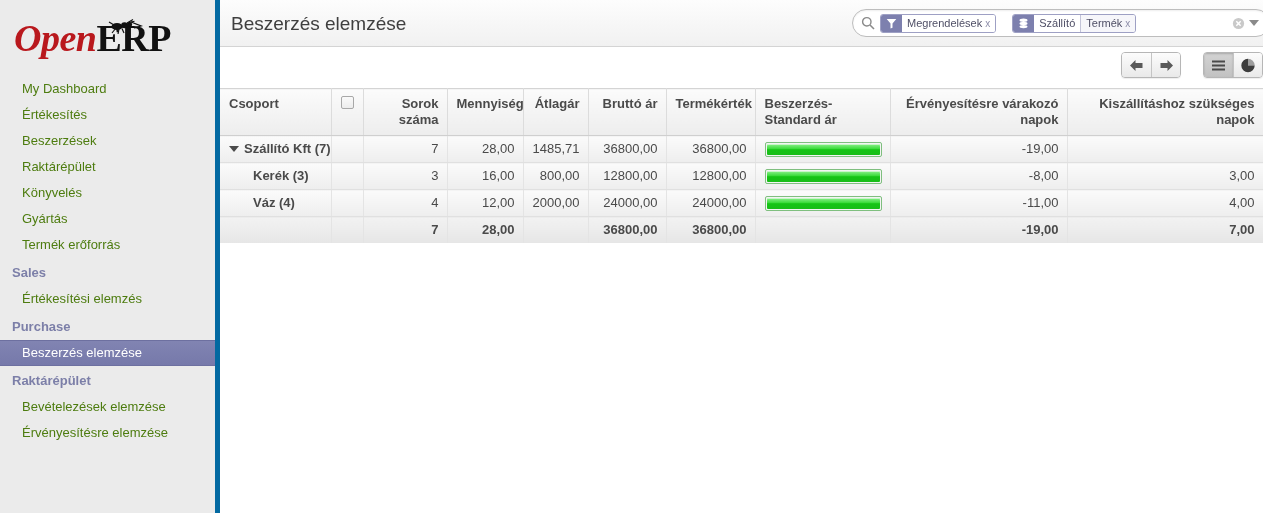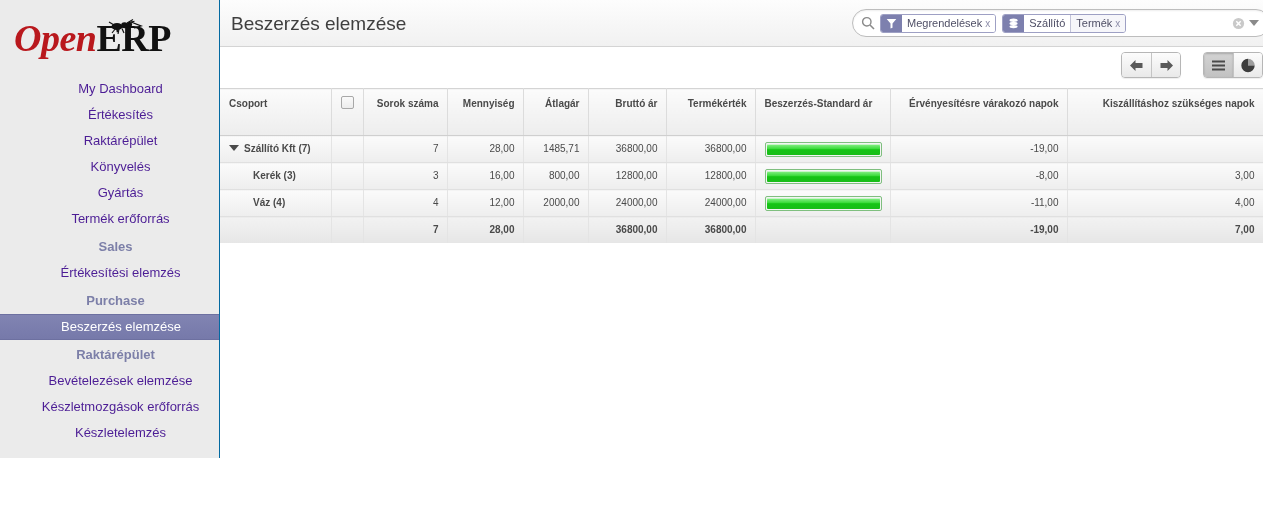--- a/index.html
+++ b/index.html
@@ -9,27 +9,26 @@
     overflow: hidden;
     background: #ffffff;
     font-family: "Liberation Sans", sans-serif;
     font-size: 13px;
     color: #4c4c4c;
   }
   #app { position: relative; width: 1263px; height: 526px; display: flex; }
 
   
   #sidebar {
-    width: 220px; height: 458px;
+    width: 220px; height: 513px;
     background: #ebebeb;
-    border-right: 1px solid #0369a1;
+    border-right: 5px solid #0369a1;
     flex: 0 0 220px;
     overflow: hidden;
     position: relative;
-    text-align: center;
   }
   .logo-wrap {
     height: 76px;
     display: flex; align-items: center;
     padding-left: 14px;
     background: #ebebeb;
   }
   .logo {
     position: relative;
     font-family: "Liberation Serif", serif;
@@ -50,21 +49,21 @@
 
   .nav-section {
     color: #7c7fa8;
     font-weight: bold;
     font-size: 13px;
     padding: 5px 0 4px 12px;
     line-height: 19px;
   }
   .nav-item {
     font-size: 13px;
-    color: #4c1d95;
+    color: #4d7c0f;
     padding: 4px 0 4px 22px;
     line-height: 18px;
     white-space: nowrap;
     cursor: pointer;
   }
   .nav-item.selected {
     background: #7c7fae;
     background: linear-gradient(to bottom, #8184b2 0%, #7679aa 100%);
     color: #ffffff;
     border-top: 1px solid #6d70a0;
@@ -112,21 +111,21 @@
     width: 14px; height: 14px;
     flex: 0 0 14px;
     margin-right: 5px;
   }
   .facet {
     display: flex; align-items: center;
     height: 19px;
     border: 1px solid #9ea0c4;
     border-radius: 3px;
     background: #ffffff;
-    margin-right: 6px;
+    margin-right: 16px;
     overflow: hidden;
     font-size: 11px;
     cursor: pointer;
   }
   .facet-icon {
     width: 21px; height: 19px;
     background: #7d80ae;
     display: flex; align-items: center; justify-content: center;
     flex: 0 0 21px;
   }
@@ -195,21 +194,21 @@
   #grid-wrap {
     position: absolute;
     left: 0; top: 88px; right: 0;
     height: 155px;
     overflow: hidden;
   }
   table.grid {
     border-collapse: collapse;
     table-layout: fixed;
     width: 1043px;
-    font-size: 10px;
+    font-size: 13px;
   }
   table.grid th {
     background: linear-gradient(to bottom, #fbfbfb 0%, #ededed 100%);
     border-bottom: 1px solid #cfcfcf;
     border-right: 1px solid #dcdcdc;
     border-top: 1px solid #d4d4d4;
     font-weight: bold;
     color: #4a4a4a;
     text-align: left;
     vertical-align: top;
@@ -292,32 +291,32 @@
           <path d="M19 10 L18 15" stroke="#111" stroke-width="1.2" fill="none"></path>
           <path d="M22 9.5 L24 14" stroke="#111" stroke-width="1.2" fill="none"></path>
           <path d="M14 6 L9 3" stroke="#111" stroke-width="1.2" fill="none"></path>
           <path d="M31 3 L41 7 L34 9" stroke="#111" stroke-width="1.3" fill="none"></path>
         </svg>
       </div>
     </div>
     <div id="nav-groups">
         <div class="nav-item">My Dashboard</div>
         <div class="nav-item">Értékesítés</div>
+        <div class="nav-item">Beszerzések</div>
         <div class="nav-item">Raktárépület</div>
         <div class="nav-item">Könyvelés</div>
         <div class="nav-item">Gyártás</div>
         <div class="nav-item">Termék erőforrás</div>
         <div class="nav-section">Sales</div>
         <div class="nav-item">Értékesítési elemzés</div>
         <div class="nav-section">Purchase</div>
         <div class="nav-item selected">Beszerzés elemzése</div>
         <div class="nav-section">Raktárépület</div>
         <div class="nav-item">Bevételezések elemzése</div>
-        <div class="nav-item">Készletmozgások erőforrás</div>
-        <div class="nav-item">Készletelemzés</div>
+        <div class="nav-item">Érvényesítésre elemzése</div>
       </div>
   </div>
 
   <div id="main">
 
     <div id="topbar">
       <div id="page-title">Beszerzés elemzése</div>
 
       <div id="searchbox">
         <svg class="search-glass" viewBox="0 0 14 14">

